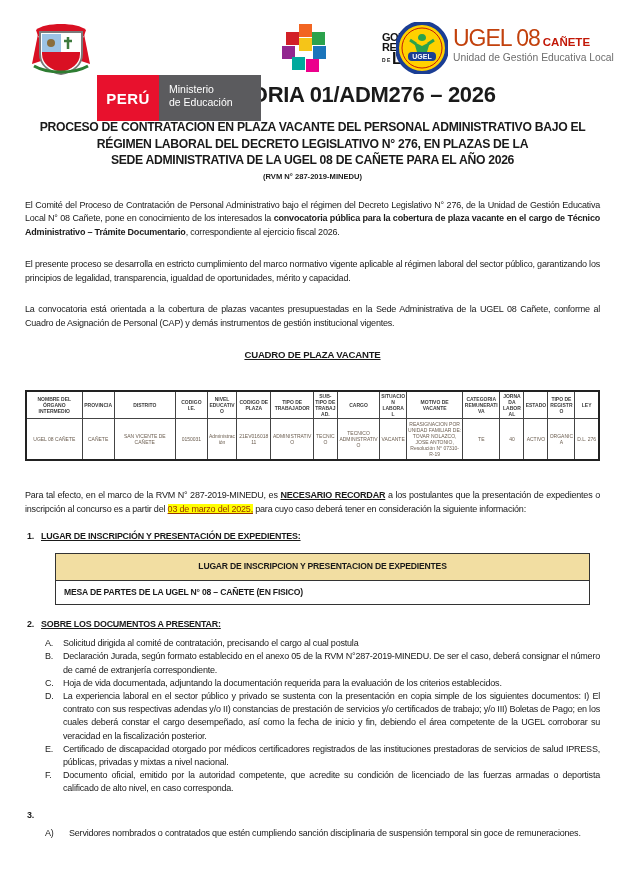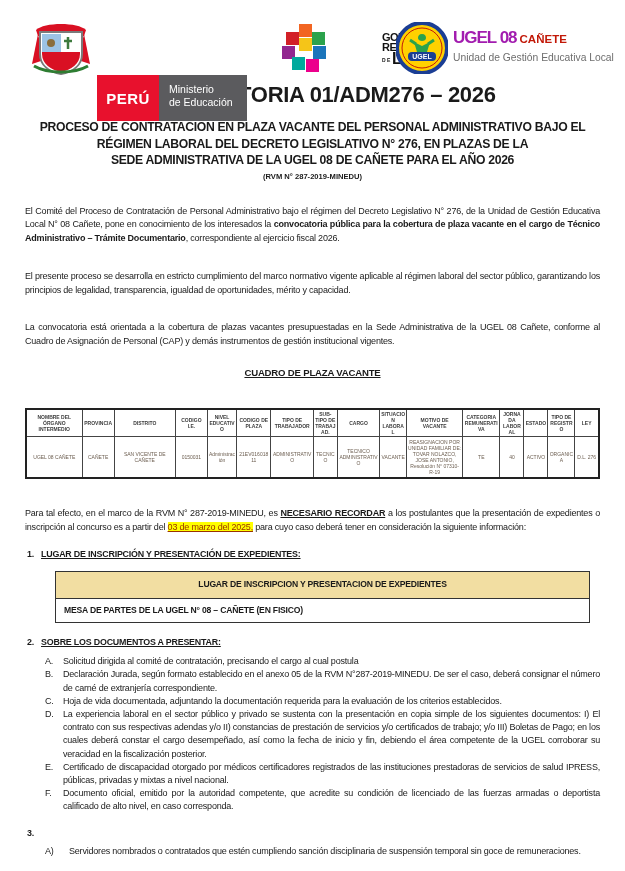--- a/index.html
+++ b/index.html
@@ -10,44 +10,44 @@
   }
   
   .hdr { position:relative; height:80px; }
   .coat { position:absolute; left:30px; top:20px; width:62px; height:56px; }
   .minedu { position:absolute; left:97px; top:27px; display:flex; height:46px;margin-top:48px; }
   .minedu .red {
     width:62px; background:#E8112D; color:#fff; display:flex; align-items:center; justify-content:center;
     font-size:15px; font-weight:bold; letter-spacing:.5px;
   }
   .minedu .gray {
-    width:88px; background:#5B5B5E; color:#fff; padding:8px 0 0 10px;
+    width:102px; background:#5B5B5E; color:#fff; padding:8px 0 0 10px;
     font-size:10.5px; line-height:13px;
   }
   .grl { position:absolute; left:282px; top:24px; display:flex; align-items:center;gap:48px; }
   .mosaic { position:relative; width:48px; height:50px; }
   .mosaic span { position:absolute; width:13px; height:13px; }
   .grl-text { margin-left:4px; color:#121212; font-weight:bold; line-height:10px; }
   .grl-text .l1 { font-size:11px; letter-spacing:-.5px; }
   .grl-text .l2 { font-size:11px; letter-spacing:-.5px; }
   .grl-text .l3 { font-size:16px; letter-spacing:1.5px; line-height:14px; }
   .grl-text .de { font-size:5px; vertical-align:2px; }
   .ugel { position:absolute; left:396px; top:22px; display:flex; }
   .ugel-badge { width:52px; height:52px; }
   .ugel-text { margin-left:5px; padding-top:4px; }
-  .ugel-name { color:#a21caf; font-weight:bold; font-size:17px; line-height:24px; letter-spacing:-1px; display:inline-block; }
+  .ugel-name { color:#c2410c; font-weight:normal; font-size:23px; line-height:24px; letter-spacing:-1px; display:inline-block; }
   .ugel-city { color:#C21807; font-weight:bold; font-size:11.5px; margin-left:3px; }
   .ugel-sub { color:#6e6e6e; font-size:10.3px; margin-top:2px; }
   
   .title { text-align:center; font-size:22px; font-weight:bold; letter-spacing:-.3px; margin-top:2px; }
   .subtitle { text-align:center; font-weight:bold; font-size:12.2px; line-height:16.5px; margin-top:11px; letter-spacing:-.3px; }
   .rvm { text-align:center; font-weight:bold; font-size:7.6px; margin-top:3px; }
   
   .content { padding:0 25px; font-size:9px; letter-spacing:-.2px; line-height:13.8px; }
-  .content p { text-align:justify; margin-top:24px; }
+  .content p { text-align:justify; margin-top:18px; }
   b.inl { font-weight:bold; }
   .cuadro-h { text-align:center; font-weight:bold; font-size:9.6px; text-decoration:underline; margin:17px 0 28px 0; }
   
   table.plaza { width:100%; border-collapse:collapse; table-layout:fixed; border:2px solid #222; }
   table.plaza th, table.plaza td {
     border:1px solid #444; text-align:center; vertical-align:middle;
     font-size:5px; letter-spacing:0; line-height:6px; padding:1px; word-wrap:break-word; overflow:hidden;
   }
   table.plaza th { font-weight:bold; color:#3c3c3c; height:26px; }
   table.plaza td { height:42px; color:#6b5d4f; }

